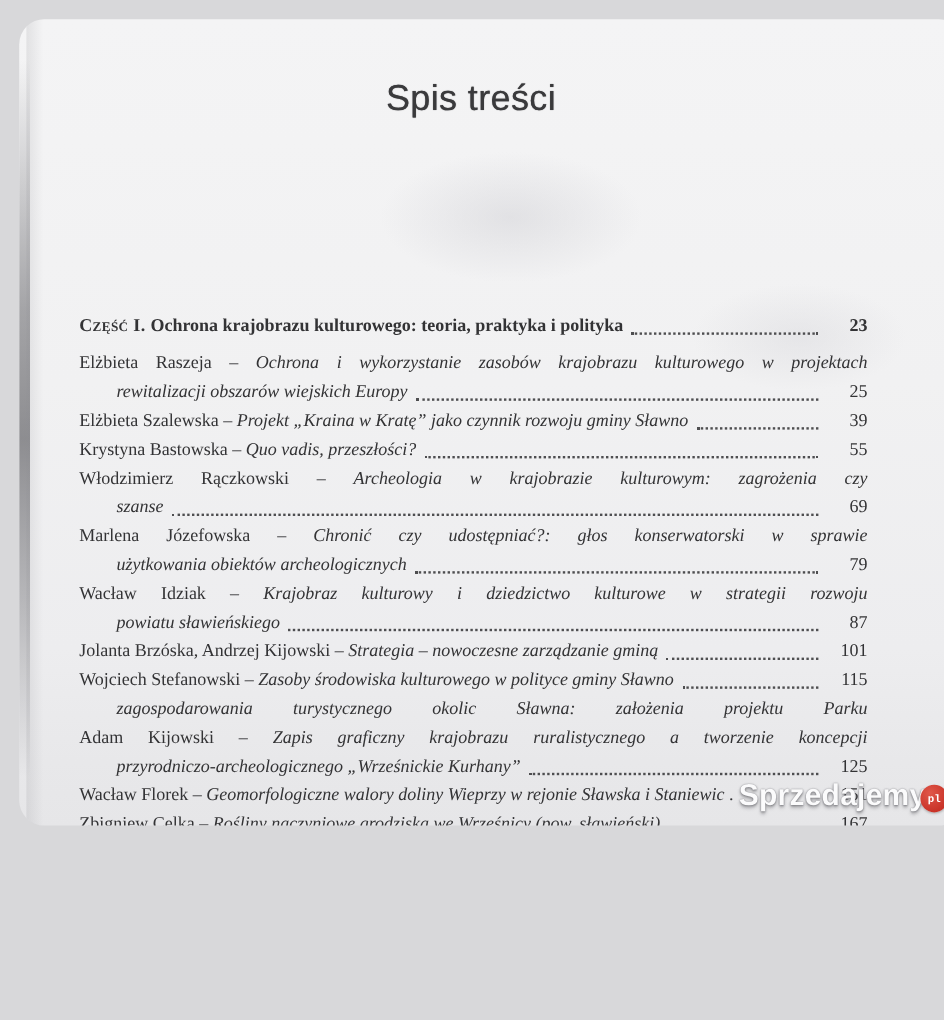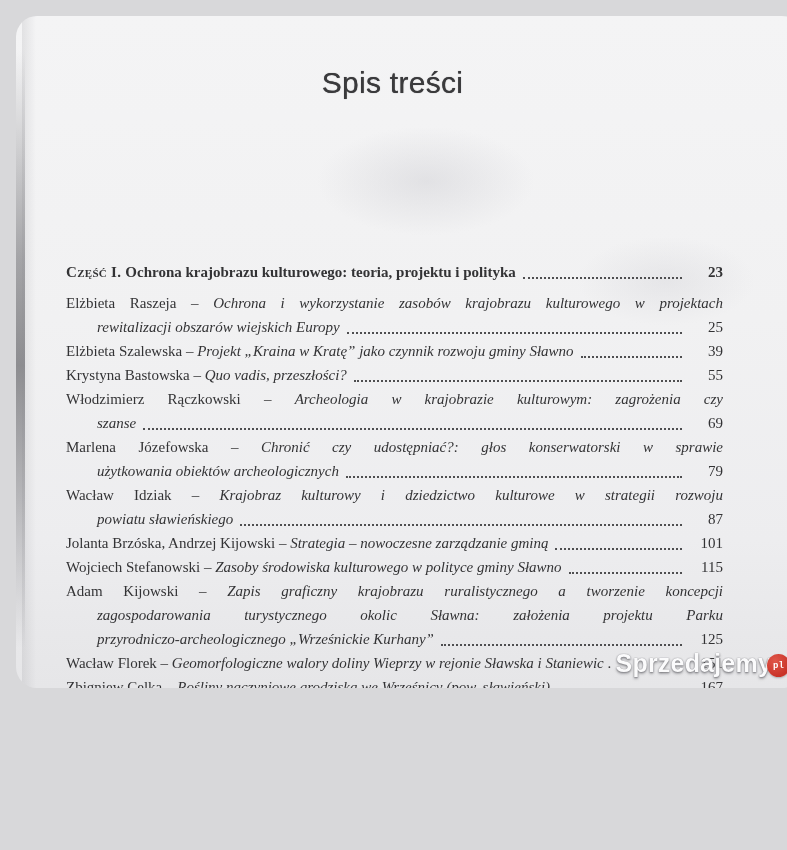--- a/index.html
+++ b/index.html
@@ -106,21 +106,21 @@
   <div class="edge-left"></div>
   <div class="edge-left-soft"></div>
   <div class="blob1"></div>
   <div class="blob2"></div>
 
   <div class="title">Spis treści</div>
 
   <div class="toc">
       <div class="toc-entry sec">
         <div class="line last">
-          <span class="textpart"><span class="seg-sc">Część I. </span><span class="seg-b">Ochrona krajobrazu kulturowego: teoria, projektu i polityka</span></span>
+          <span class="textpart"><span class="seg-sc">Część I. </span><span class="seg-b">Ochrona krajobrazu kulturowego: teoria, praktyka i polityka</span></span>
           <span class="leader"></span>
           <span class="pagenum">23</span>
         </div>
       </div>
       <div class="toc-entry ent">
         <div class="line full"><span class="textpart"><span class="seg-r">Elżbieta Raszeja – </span><span class="seg-i">Ochrona i wykorzystanie zasobów krajobrazu kulturowego w projektach</span></span></div>
         <div class="line cont last">
           <span class="textpart"><span class="seg-i">rewitalizacji obszarów wiejskich Europy</span></span>
           <span class="leader"></span>
           <span class="pagenum">25</span>
@@ -172,22 +172,22 @@
         </div>
       </div>
       <div class="toc-entry ent">
         <div class="line last">
           <span class="textpart"><span class="seg-r">Wojciech Stefanowski – </span><span class="seg-i">Zasoby środowiska kulturowego w polityce gminy Sławno</span></span>
           <span class="leader"></span>
           <span class="pagenum">115</span>
         </div>
       </div>
       <div class="toc-entry ent">
+        <div class="line cont full"><span class="textpart"><span class="seg-i">zagospodarowania turystycznego okolic Sławna: założenia projektu Parku</span></span></div>
         <div class="line full"><span class="textpart"><span class="seg-r">Adam Kijowski – </span><span class="seg-i">Zapis graficzny krajobrazu ruralistycznego a tworzenie koncepcji</span></span></div>
-        <div class="line cont full"><span class="textpart"><span class="seg-i">zagospodarowania turystycznego okolic Sławna: założenia projektu Parku</span></span></div>
         <div class="line cont last">
           <span class="textpart"><span class="seg-i">przyrodniczo-archeologicznego „Wrześnickie Kurhany”</span></span>
           <span class="leader"></span>
           <span class="pagenum">125</span>
         </div>
       </div>
       <div class="toc-entry ent">
         <div class="line last">
           <span class="textpart"><span class="seg-r">Wacław Florek – </span><span class="seg-i">Geomorfologiczne walory doliny Wieprzy w rejonie Sławska i Staniewic</span><span class="seg-r"> .</span></span>
           <span class="leader hidden-leader"></span>

